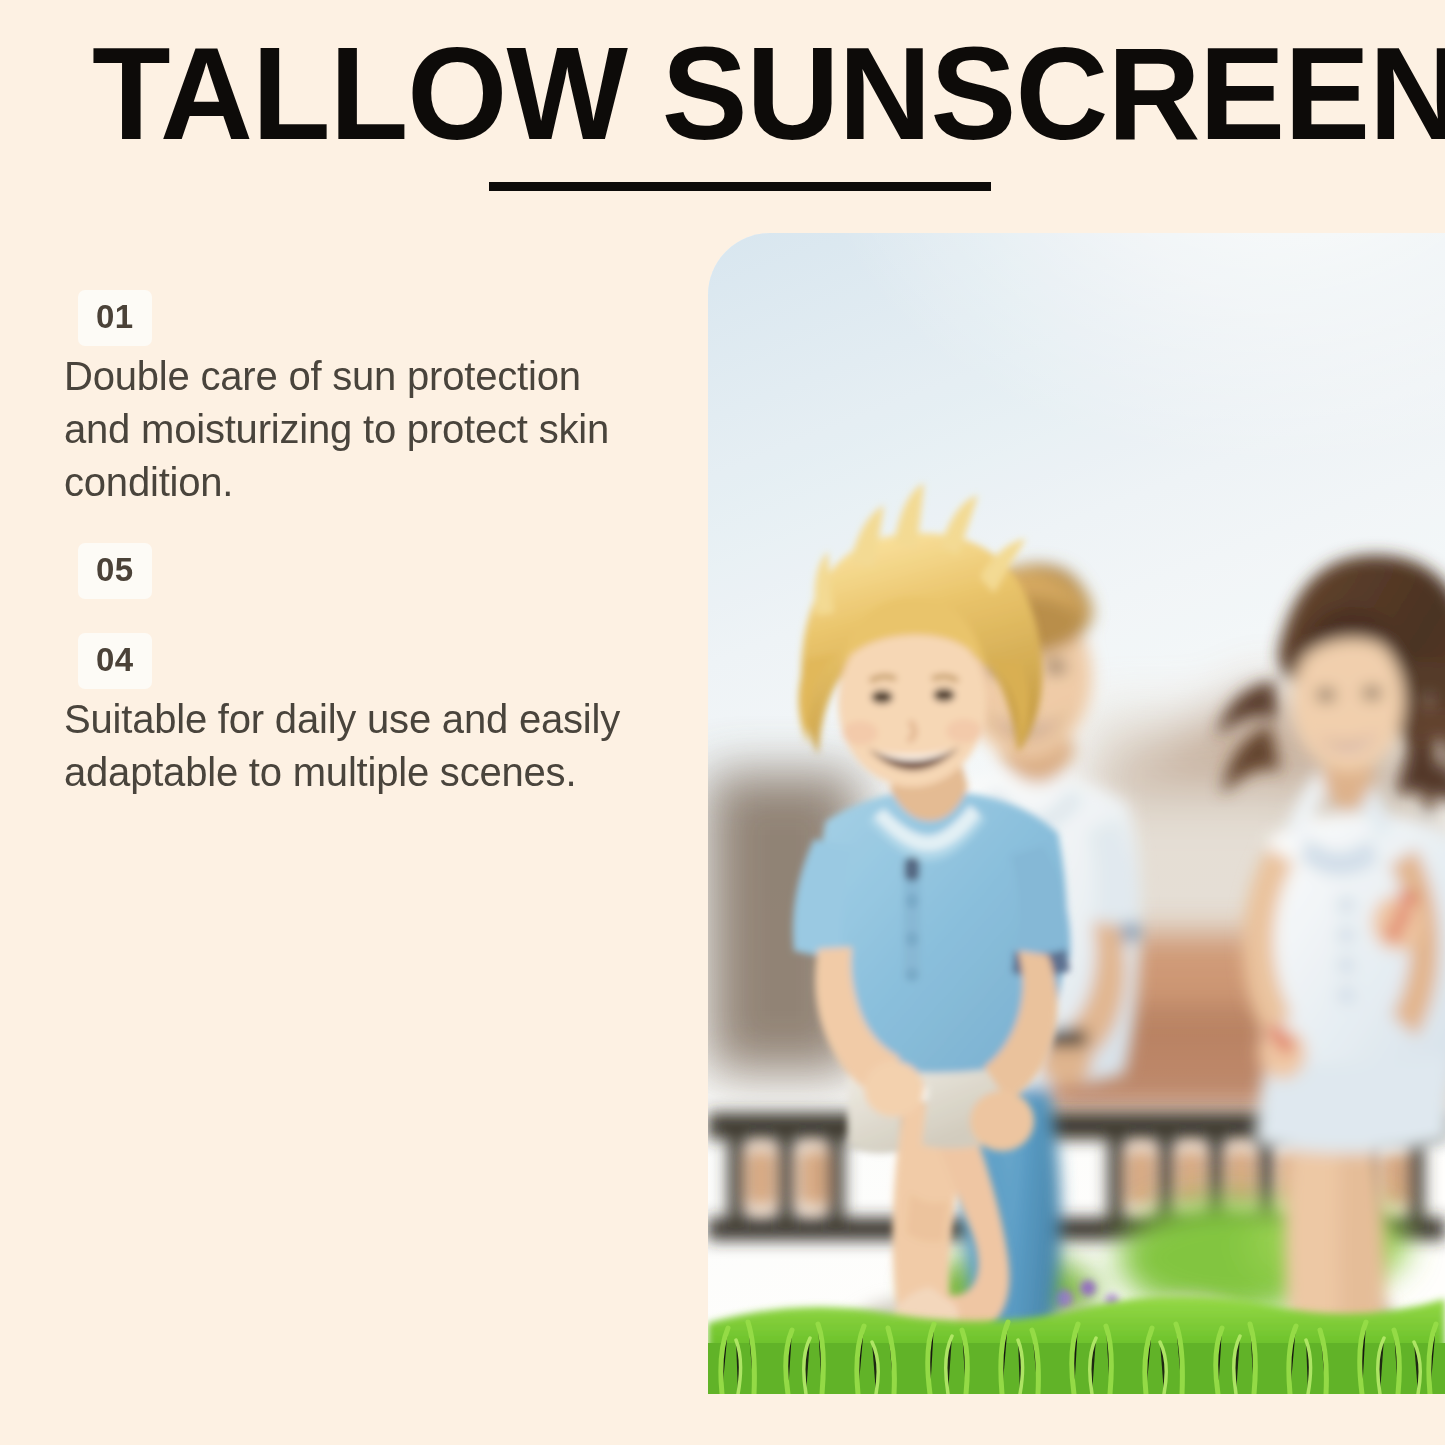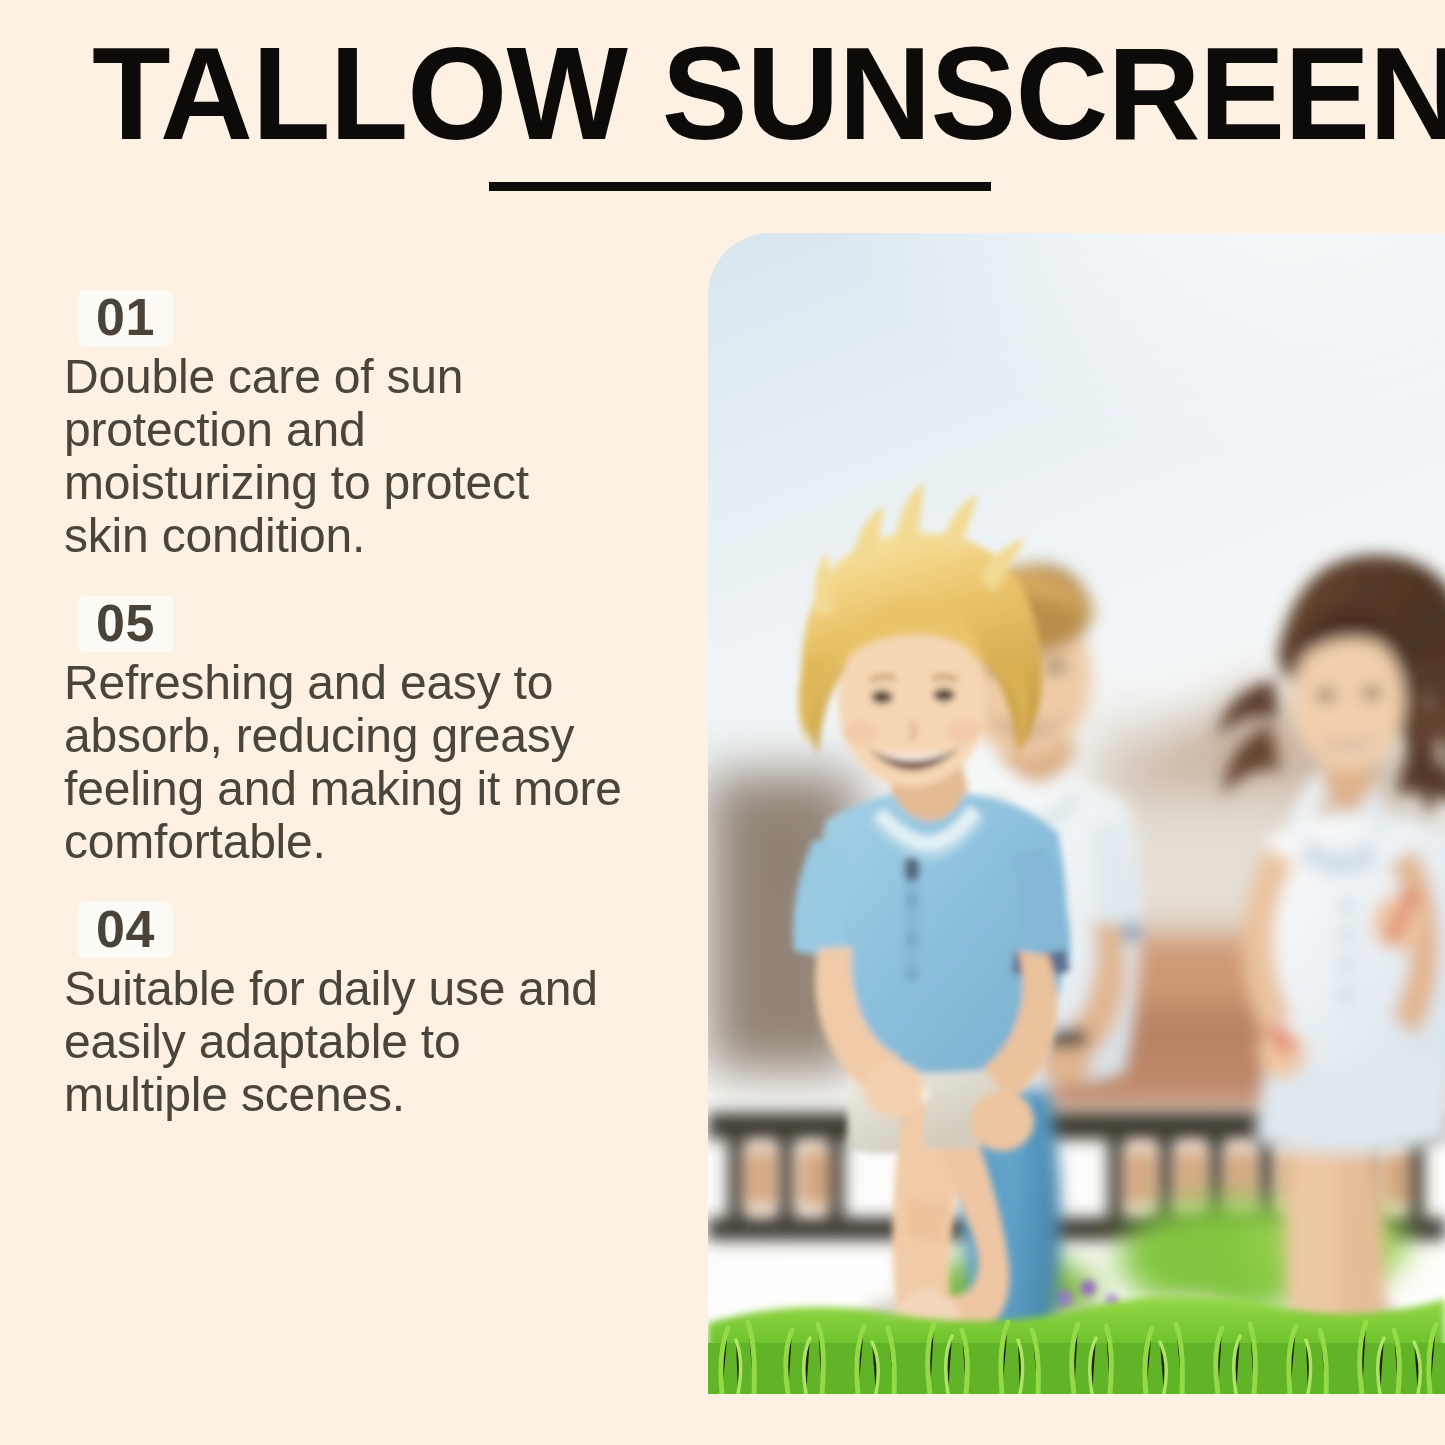--- a/index.html
+++ b/index.html
@@ -67,30 +67,30 @@
   .feature:last-child { margin-bottom: 0; margin-top: 12px; }
 
   .badge {
     display: inline-block;
     background: #fdfbf6;
     border-radius: 7px;
     padding: 5px 18px 7px 18px;
     margin-left: 14px;
     font-family: "Liberation Sans", sans-serif;
     font-weight: 700;
-    font-size: 52px;
+    font-size: 33px;
     line-height: 44px;
     color: #4b4238;
     letter-spacing: 0.5px;
   }
   .feature-text {
     margin-top: 4px;
     font-family: "Liberation Sans", sans-serif;
     font-weight: 400;
-    font-size: 48px;
+    font-size: 40px;
     line-height: 53px;
     color: #49443c;
     letter-spacing: -0.2px;
     max-width: 560px;
   }
 
   
   .photo {
     position: absolute;
     left: 708px;
@@ -115,21 +115,20 @@
 
   <div class="features">
 
     <div class="feature">
       <div class="badge">01</div>
       <div class="feature-text">Double care of sun protection and moisturizing to protect skin condition.</div>
     </div>
 
     <div class="feature">
       <div class="badge">05</div>
-      <div class="feature-text">Refreshing and easy to absorb, reducing greasy feeling and making it more comfortable.</div>
     </div>
 
 
     <div class="feature">
       <div class="badge">04</div>
       <div class="feature-text">Suitable for daily use and easily adaptable to multiple scenes.</div>
     </div>
 
   </div>
 

